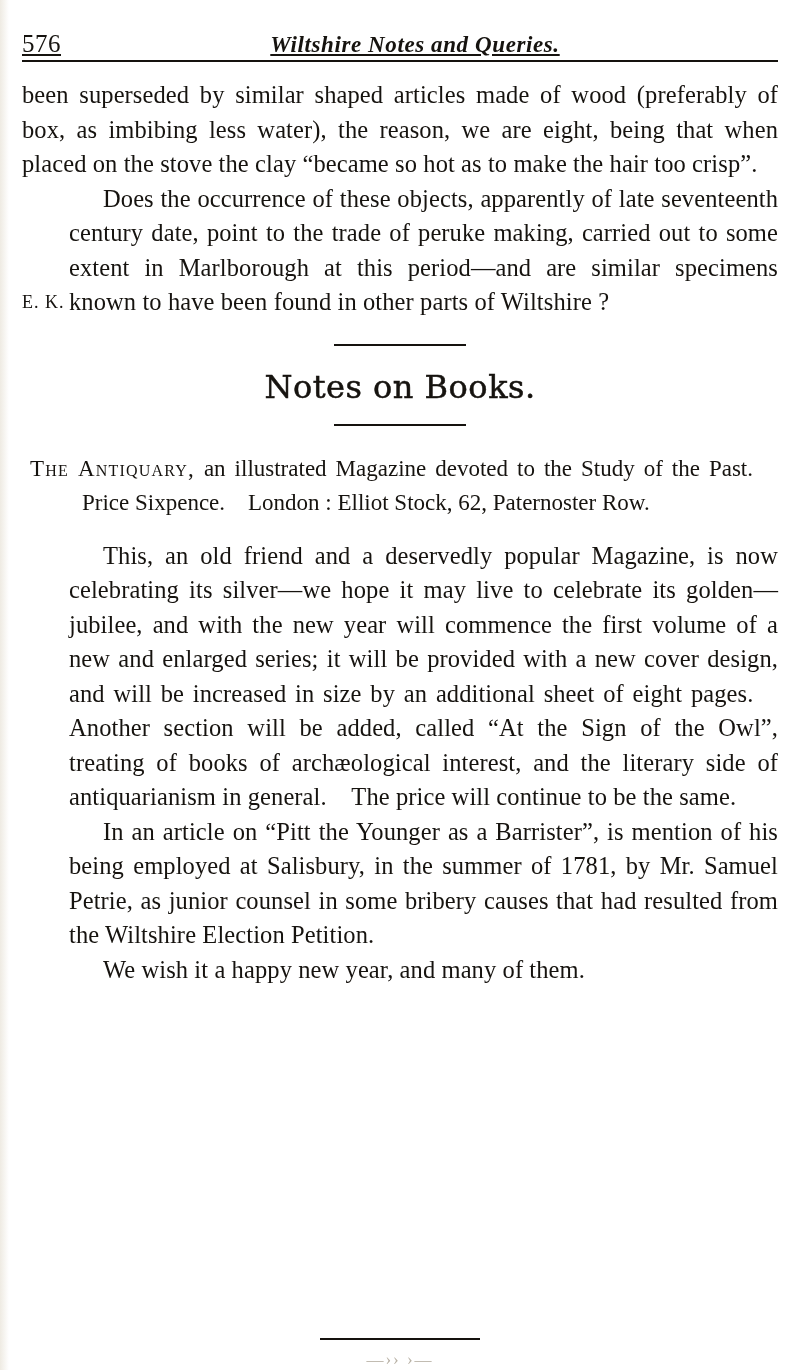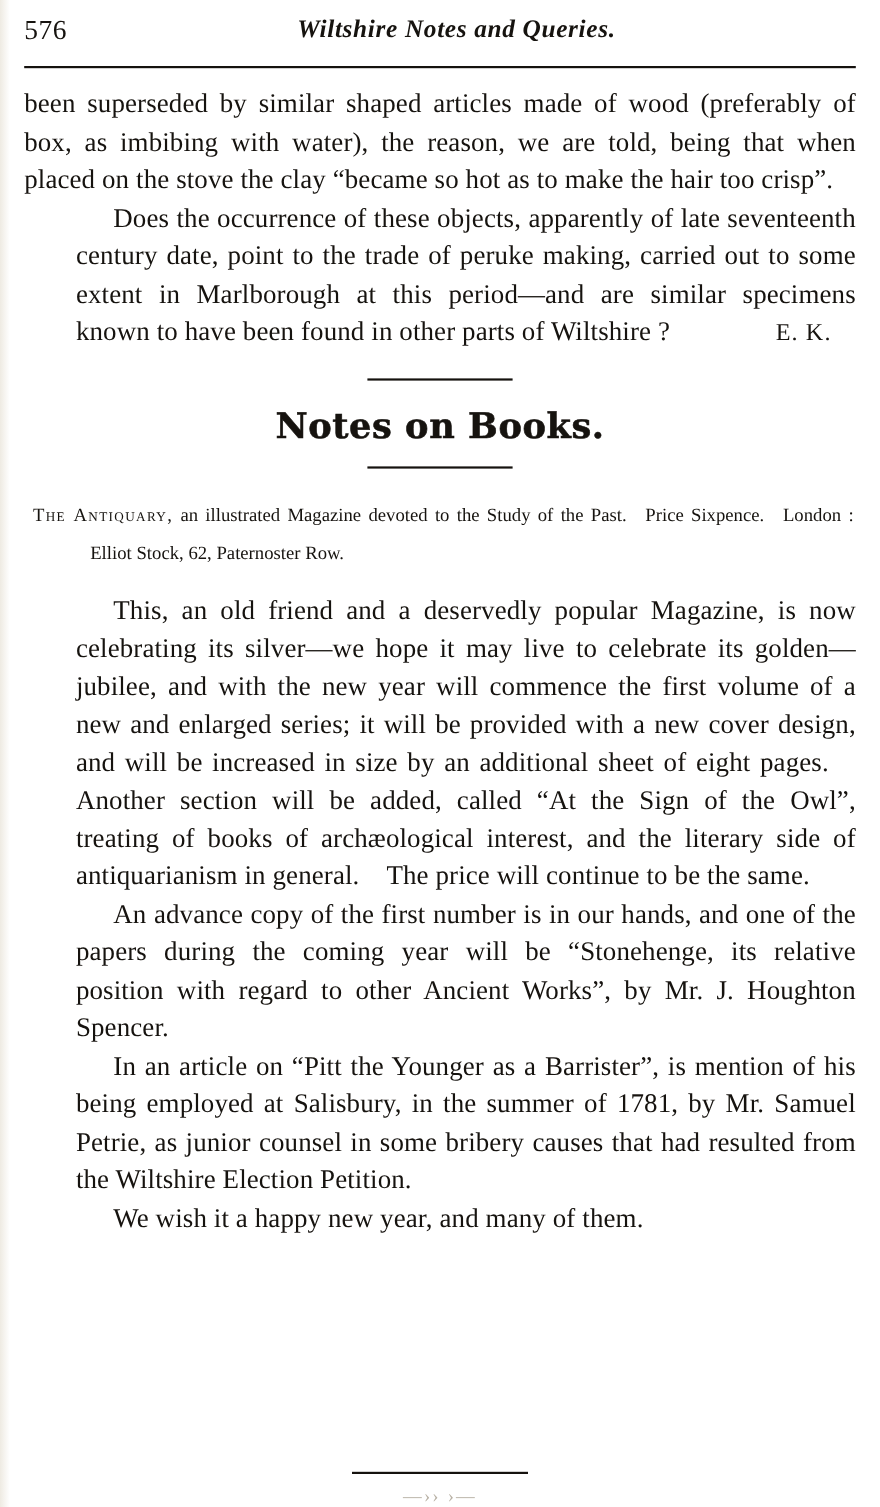--- a/index.html
+++ b/index.html
@@ -18,24 +18,25 @@
   .page {
     position: relative;
     width: 800px;
     height: 1370px;
     box-sizing: border-box;
     padding: 0 22px;
   }
   
   .running-head {
     display: flex;
-    align-items: flex-start;
+    align-items: flex-end;
     height: 58px;
     padding-top: 14px;
     box-sizing: border-box;
+    text-decoration: underline;
   }
   .folio {
     font-size: 25px;
     letter-spacing: 0.5px;
     width: 120px;
     font-family: "Liberation Serif", serif;
   }
   .head-title {
     flex: 1;
     text-align: center;
@@ -65,52 +66,52 @@
     text-indent: 0;
     letter-spacing: 0.1px;
     -webkit-hyphens: none;
     hyphens: none;
   }
   p.indent {
     text-indent: 34px;
     margin-left: 47px;
   }
   .signature {
-    text-align: right;
-    font-size: 22px;
+    text-align: left;
+    font-size: 18px;
     line-height: 34.5px;
     letter-spacing: 1px;
     margin-top: -34.5px;
     padding-right: 22px;
   }
   .sig-wrap { position: relative; }
   
   .rule-short {
     width: 132px;
     border: none;
     border-top: 2px solid #15120e;
     margin: 24px auto 22px auto;
   }
   .rule-short.tight {
     margin: 18px auto 26px auto;
   }
   
   .section-head {
     text-align: center;
     font-family: "DejaVu Serif", serif;
-    font-weight: bold;
+    font-weight: normal;
     font-size: 32px;
     letter-spacing: 0.5px;
     margin: 10px 0 0 0;
     font-style: normal;
     -webkit-text-stroke: 0.5px #15120e;
   }
   
   .book-entry {
-    font-size: 17px;
+    font-size: 23px;
     line-height: 34.5px;
     margin: 0 0 0 0;
     padding-left: 60px;
     text-indent: -52px;
     padding-right: 2px;
     text-align: justify;
   }
   .smallcaps {
     font-variant: small-caps;
     letter-spacing: 1.2px;
@@ -156,39 +157,38 @@
 
   <div class="running-head">
     <div class="folio">576</div>
     <div class="head-title">Wiltshire Notes and Queries.</div>
   </div>
 
   <hr class="rule-full">
 
   <div class="col">
 
-    <p class="body">been superseded by similar shaped articles made of wood (preferably of box, as imbibing with water), the reason, we are told, being that when placed on the stove the clay “became so hot as to make the hair too crisp”.</p>
+    <p class="body">been superseded by similar shaped articles made of wood (preferably of box, as imbibing less water), the reason, we are eight, being that when placed on the stove the clay “became so hot as to make the hair too crisp”.</p>
 
     <div class="sig-wrap">
       <p class="body indent">Does the occurrence of these objects, apparently of late seventeenth century date, point to the trade of peruke making, carried out to some extent in Marlborough at this period—and are similar specimens known to have been found in other parts of Wiltshire ?</p>
       <div class="signature">E. K.</div>
     </div>
 
     <hr class="rule-short">
 
     <div class="section-head">Notes on Books.</div>
 
     <hr class="rule-short tight">
 
     <p class="book-entry"><span class="smallcaps">The Antiquary,</span><span> an illustrated Magazine devoted to the Study of the Past. Price Sixpence. London : Elliot Stock, 62, Paternoster Row.</span></p>
 
     <div class="gap-sm"></div>
 
     <p class="body indent">This, an old friend and a deservedly popular Magazine, is now celebrating its silver—we hope it may live to celebrate its golden—jubilee, and with the new year will commence the first volume of a new and enlarged series; it will be provided with a new cover design, and will be increased in size by an additional sheet of eight pages. Another section will be added, called “At the Sign of the Owl”, treating of books of archæological interest, and the literary side of antiquarianism in general. The price will continue to be the same.</p>
-    <p class="body indent">An advance copy of the first number is in our hands, and one of the papers during the coming year will be “Stonehenge, its relative position with regard to other Ancient Works”, by Mr. J. Houghton Spencer.</p>
     <p class="body indent">In an article on “Pitt the Younger as a Barrister”, is mention of his being employed at Salisbury, in the summer of 1781, by Mr. Samuel Petrie, as junior counsel in some bribery causes that had resulted from the Wiltshire Election Petition.</p>
     <p class="body indent">We wish it a happy new year, and many of them.</p>
 
   </div>
 
   <div class="bottom-area">
     <hr class="bottom-rule">
     <div class="catch">—›› ›—</div>
   </div>
 

